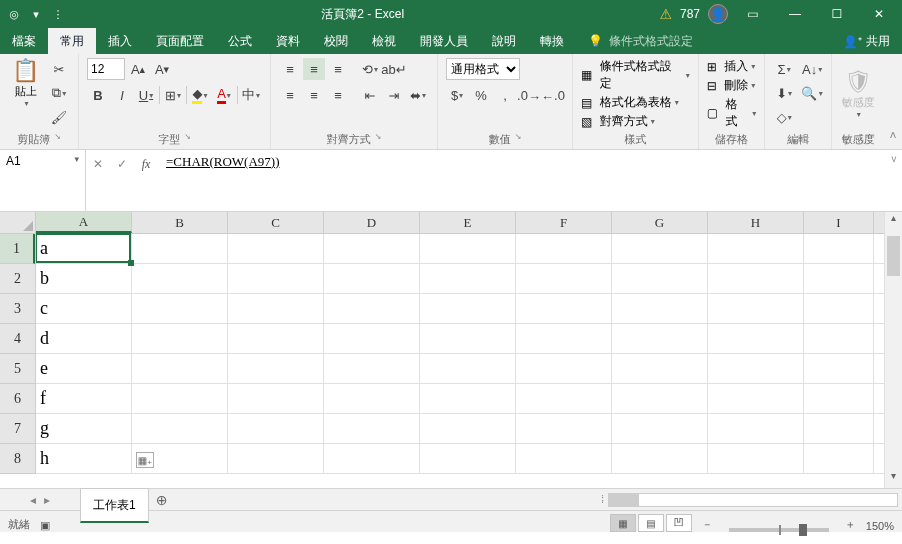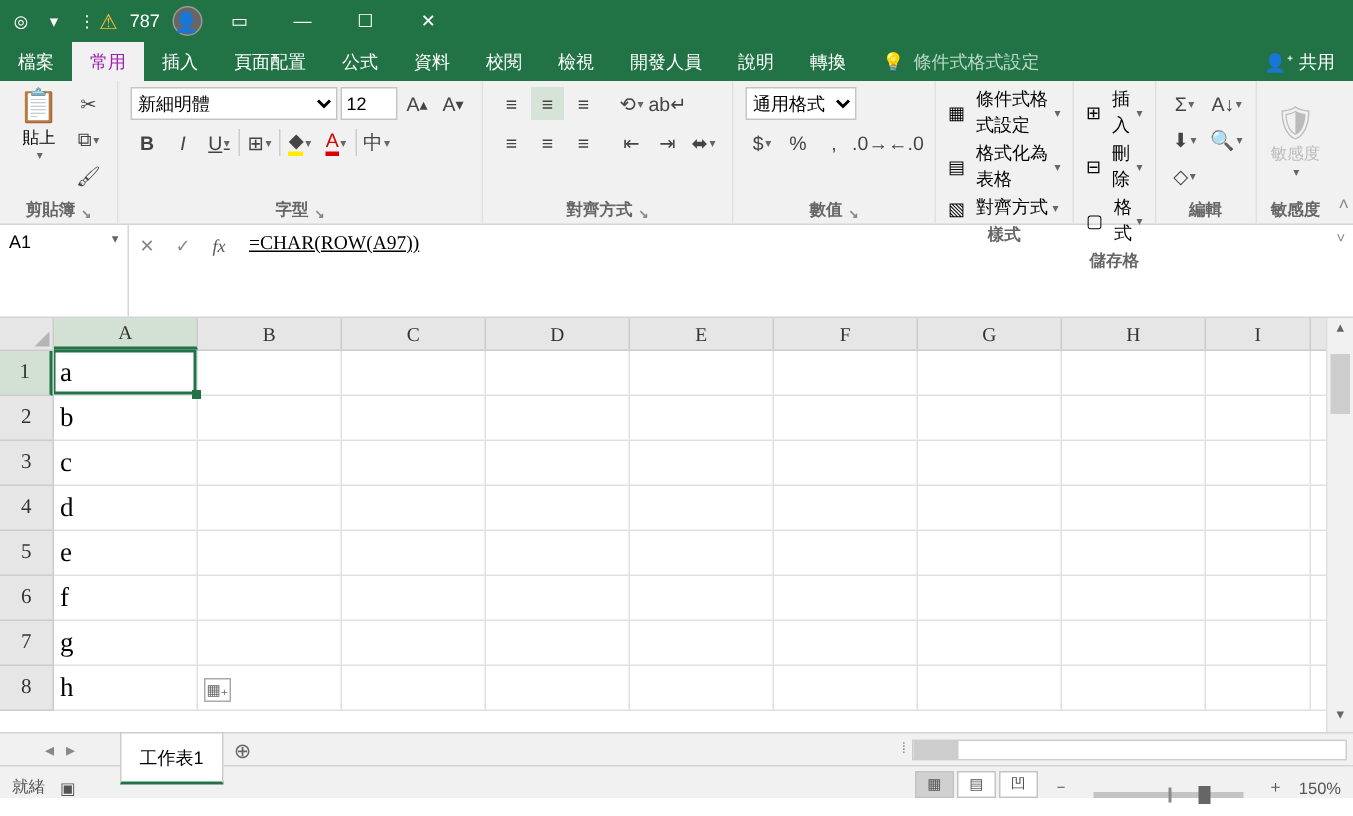--- a/index.html
+++ b/index.html
@@ -11,30 +11,30 @@
   .titlebar .qat-icon { width: 16px; height: 16px; display: flex; align-items: center; justify-content: center; color: #fff; font-size: 11px; }
   .titlebar .center { flex: 1; text-align: center; font-size: 12px; }
   .titlebar .right { display: flex; align-items: center; gap: 8px; padding-right: 6px; }
   .titlebar .winbtn { width: 34px; height: 28px; display: flex; align-items: center; justify-content: center; color: #fff; font-size: 12px; }
   .titlebar .avatar { width: 20px; height: 20px; border-radius: 50%; background: #666; border: 1px solid #999; display: flex; align-items: center; justify-content: center; color: #ddd; font-size: 13px; }
   .titlebar .warn { color: #f0c040; font-size: 14px; }
   
   
   .menubar { background: #217346; color: #fff; height: 26px; display: flex; align-items: stretch; }
   .menubar .tab { padding: 0 12px; display: flex; align-items: center; font-size: 12px; }
-  .menubar .tab.active { background: #f1f1f1; color: #a21caf; }
+  .menubar .tab.active { background: #f1f1f1; color: #0f172a; }
   .menubar .spacer { flex: 1; }
   .menubar .tell { display: flex; align-items: center; gap: 6px; color: #bcd8c9; font-size: 12px; }
   .menubar .share { display: flex; align-items: center; gap: 4px; padding-right: 12px; }
   
   
   .ribbon { background: #f1f1f1; height: 96px; border-bottom: 1px solid #d4d4d4; display: flex; }
   .rgroup { border-right: 1px solid #e1e1e1; padding: 4px 8px 2px; display: flex; flex-direction: column; }
   .rgroup .body { flex: 1; display: flex; align-items: flex-start; }
-  .rgroup .label { text-align: center; font-size: 11px; color: #666; padding-top: 2px; display: flex; justify-content: center; align-items: flex-end; gap: 4px; font-weight: bold; }
+  .rgroup .label { text-align: center; font-size: 11px; color: #666; padding-top: 2px; display: flex; justify-content: center; align-items: flex-start; gap: 4px; }
   .rgroup .label .dl { font-size: 8px; color: #888; }
   .ribbon .bigbtn { display: flex; flex-direction: column; align-items: center; justify-content: center; width: 36px; }
   .ribbon .bigbtn .ic { font-size: 22px; }
   .ribbon .smbtn { display: flex; align-items: center; justify-content: center; width: 22px; height: 22px; color: #444; font-size: 13px; }
   .col { display: flex; flex-direction: column; gap: 2px; }
   .row { display: flex; align-items: center; gap: 2px; }
   .ddn { font-size: 8px; color: #666; padding-left: 1px; }
   select.fontname { height: 22px; width: 138px; font-size: 12px; border: 1px solid #c4c4c4; background: #fff; }
   input.fontsize { height: 22px; width: 38px; font-size: 12px; border: 1px solid #c4c4c4; background: #fff; text-align: left; padding: 0 3px; }
   select.numfmt { height: 22px; width: 74px; font-size: 12px; border: 1px solid #c4c4c4; background: #fff; }
@@ -91,20 +91,21 @@
 </style>
 </head>
 <body>
 
 <div class="titlebar">
   <div class="left">
     <div class="qat-icon">◎</div>
     <div class="qat-icon">▾</div>
     <div class="qat-icon">⋮</div>
   </div>
+  <div class="center">活頁簿2 - Excel</div>
   <div class="right">
     <span class="warn">⚠</span>
     <span>787</span>
     <div class="avatar">👤</div>
     <div class="winbtn">▭</div>
     <div class="winbtn">—</div>
     <div class="winbtn">☐</div>
     <div class="winbtn">✕</div>
   </div>
 </div>
@@ -149,21 +150,20 @@
     </div>
     <div class="label">
         <span>剪貼簿</span>
         <span class="dl">↘</span>
       </div>
   </div>
 
   <div class="rgroup">
     <div class="body col" style="gap:4px">
       <div class="row">
-        <select class="fontname"><option>新細明體</option></select>
         <input class="fontsize" value="12" style="">
         <div class="smbtn">A<sup>▴</sup></div>
         <div class="smbtn">A<sup>▾</sup></div>
       </div>
       <div class="row">
         <div class="smbtn" style="font-weight:bold">B</div>
         <div class="smbtn" style="font-style:italic">I</div>
         <div class="smbtn" style="text-decoration:underline">
             <span>U</span>
             <span class="ddn">▾</span>

